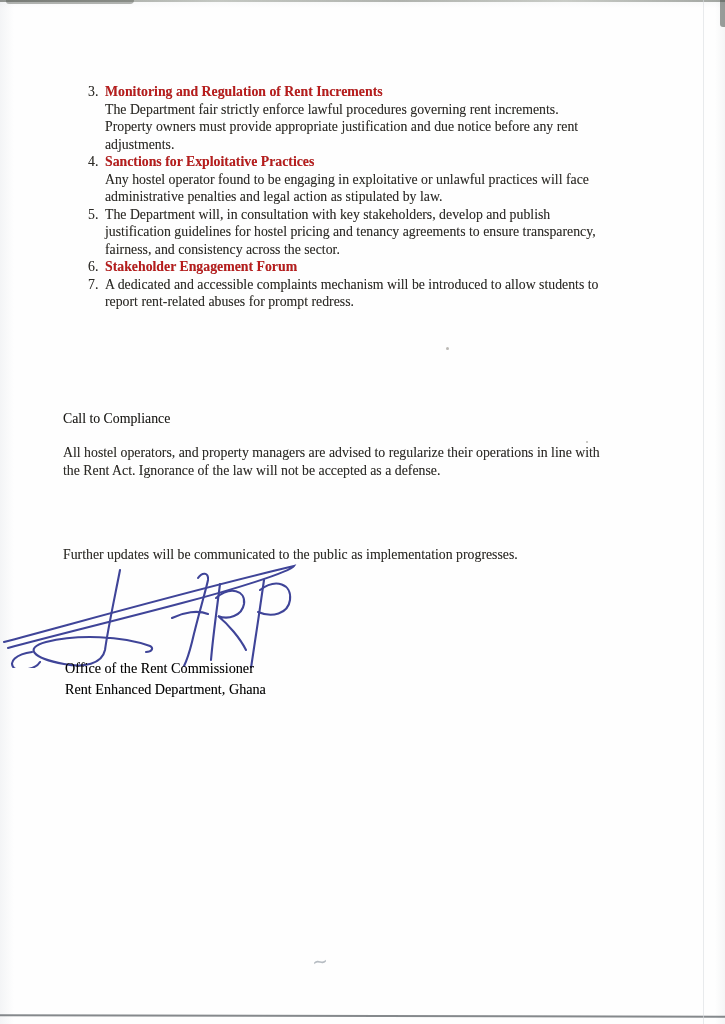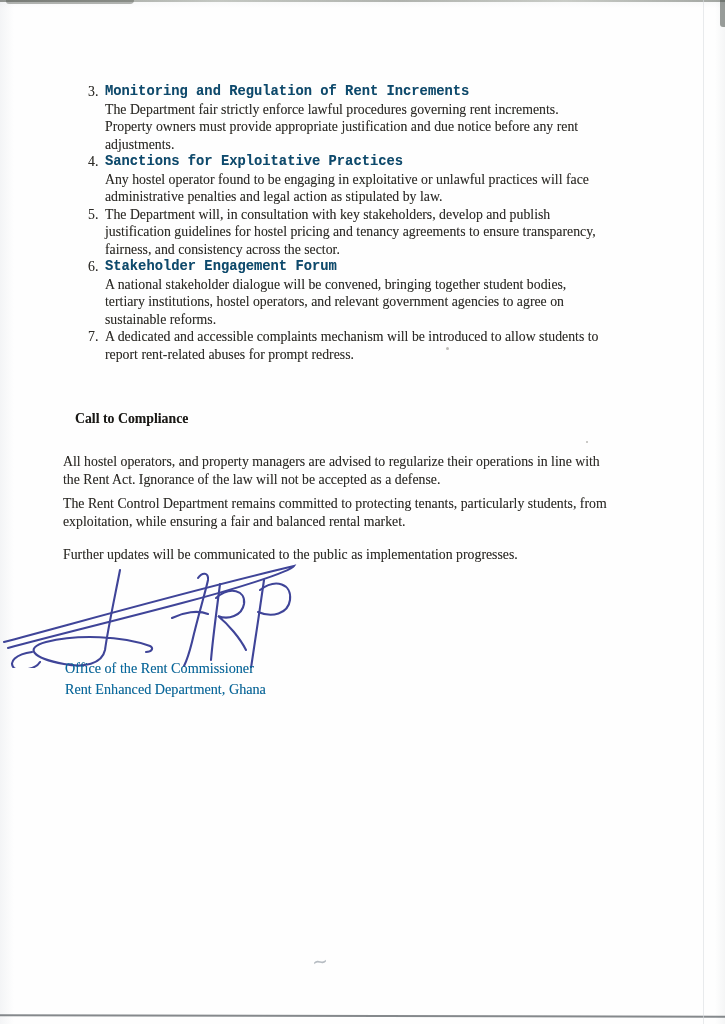--- a/index.html
+++ b/index.html
@@ -17,33 +17,33 @@
     background:
       linear-gradient(90deg, rgba(150,160,175,.10) 0, rgba(150,160,175,0) 14px),
       linear-gradient(270deg, rgba(120,130,140,.07) 0, rgba(120,130,140,0) 10px),
       linear-gradient(180deg, rgba(120,130,140,.06) 0, rgba(120,130,140,0) 8px);
   }
   .txt{text-shadow:0 0 .5px rgba(50,48,44,.35);}
   
   .list{position:absolute;left:88px;top:83px;width:577px;font-size:13.8px;line-height:17.5px;}
   .item{position:relative;padding-left:17px;}
   .item .num{position:absolute;left:0;top:0;}
-  .item .title{font-weight:bold;color:#0c4a6e;font-family:Liberation Mono, monospace;}
+  .item .title{font-weight:bold;color:#b91c1c;}
   .item .body{white-space:pre-line;}
   .section-heading{
-    position:absolute;left:75px;top:410px;
-    font-size:13.8px;font-weight:bold;color:#1a1916;line-height:17.5px;
+    position:absolute;left:63px;top:410px;
+    font-size:13.8px;font-weight:normal;color:#1a1916;line-height:17.5px;
   }
   .para{
     position:absolute;left:63px;width:600px;
     font-size:13.8px;line-height:17.5px;white-space:pre-line;
   }
-  .p1{top:444px;margin-top:9px;} .p2{top:495px;} .p3{top:546px;}
+  .p1{top:444px;} .p2{top:495px;} .p3{top:546px;}
   .signature{position:absolute;left:2px;top:556px;width:300px;height:112px;}
-  .signoff{position:absolute;left:65px;top:658px;font-size:14.2px;line-height:20.5px;color:#0369a1;}
+  .signoff{position:absolute;left:65px;top:658px;font-size:14.2px;line-height:20.5px;color:#000000;}
   
   .top-edge-line{position:absolute;left:0;top:0;width:100%;height:2px;opacity:.55;
     background:linear-gradient(90deg,#41463f 0%,#6a6f66 12%,#9aa096 30%,#767b72 55%,#a3a89e 78%,#5d635b 100%);}
   .top-left-smudge{position:absolute;left:6px;top:0;width:128px;height:4px;background:#565c55;opacity:.45;border-radius:0 0 4px 3px;}
   .top-right-sliver{position:absolute;right:0;top:0;width:5px;height:27px;background:#48514a;opacity:.55;border-radius:0 0 0 3px;}
   .bottom-edge-line{position:absolute;left:-4px;top:1015px;width:733px;height:2px;background:#666b6f;opacity:.8;transform:rotate(.12deg);}
   .right-edge-line{position:absolute;left:703px;top:0;width:1px;height:100%;background:#d9dcdf;opacity:.6;}
   .tilde-mark{position:absolute;left:312px;top:950px;font-size:19px;color:#b6bcc2;transform:rotate(-6deg);font-family:"DejaVu Sans",sans-serif;}
   .speck{position:absolute;width:3px;height:3px;border-radius:50%;background:#8e8a84;opacity:.6;}
   .speck1{left:446px;top:347px;}
@@ -79,36 +79,31 @@
     </div>
     <div class="item">
       <span class="num">5.</span>
       <div class="body">The Department will, in consultation with key stakeholders, develop and publish
 justification guidelines for hostel pricing and tenancy agreements to ensure transparency,
 fairness, and consistency across the sector.</div>
     </div>
     <div class="item">
       <span class="num">6.</span>
       <div class="title">Stakeholder Engagement Forum</div>
-      <div class="body">A national stakeholder dialogue will be convened, bringing together student bodies,
-tertiary institutions, hostel operators, and relevant government agencies to agree on
-sustainable reforms.</div>
     </div>
     <div class="item">
       <span class="num">7.</span>
       <div class="body">A dedicated and accessible complaints mechanism will be introduced to allow students to
 report rent-related abuses for prompt redress.</div>
     </div>
   </div>
 
   <div class="section-heading txt">Call to Compliance</div>
   <div class="para p1 txt">All hostel operators, and property managers are advised to regularize their operations in line with
 the Rent Act. Ignorance of the law will not be accepted as a defense.</div>
-  <div class="para p2 txt">The Rent Control Department remains committed to protecting tenants, particularly students, from
-exploitation, while ensuring a fair and balanced rental market.</div>
   <div class="para p3 txt">Further updates will be communicated to the public as implementation progresses.</div>
 
   <svg class="signature" viewBox="0 0 300 112" xmlns="http://www.w3.org/2000/svg" fill="none" stroke="#2f3590" stroke-width="2.1" stroke-linecap="round" opacity="0.92">
     <path d="M2,86 C70,68 190,34 292,10 C288,16 230,34 180,47 C120,63 50,80 6,92"></path>
     <path d="M118,14 C113,40 106,72 103,94 C100,108 82,112 62,108 C30,102 22,92 44,86 C76,78 120,80 148,90 C152,92 150,96 144,96"></path>
     <path d="M30,96 C14,98 6,106 12,112 C18,116 34,113 38,106"></path>
     <path d="M196,22 C200,16 207,16 206,24 C204,34 196,60 190,86 C187,98 184,106 182,110"></path>
     <path d="M170,62 C182,56 196,54 206,58"></path>
     <path d="M218,28 C215,52 211,80 209,104"></path>
     <path d="M214,42 C228,30 244,34 242,48 C240,60 226,64 216,60 C226,68 238,82 244,94"></path>

